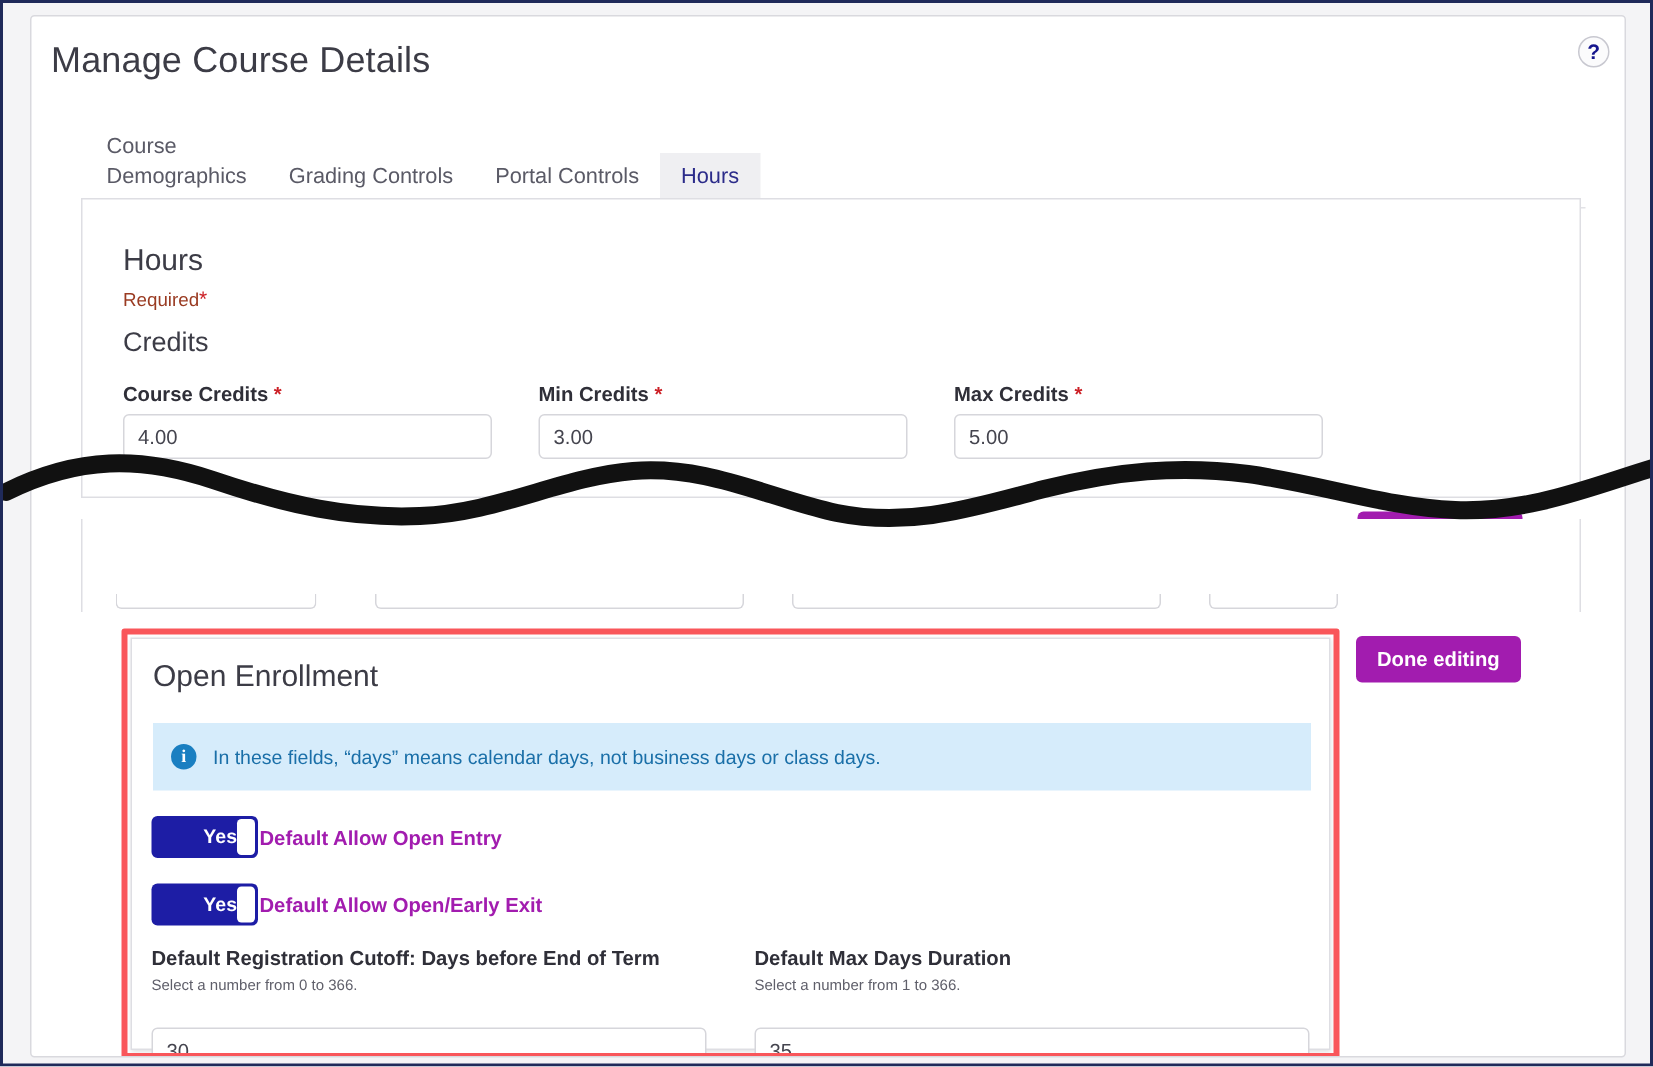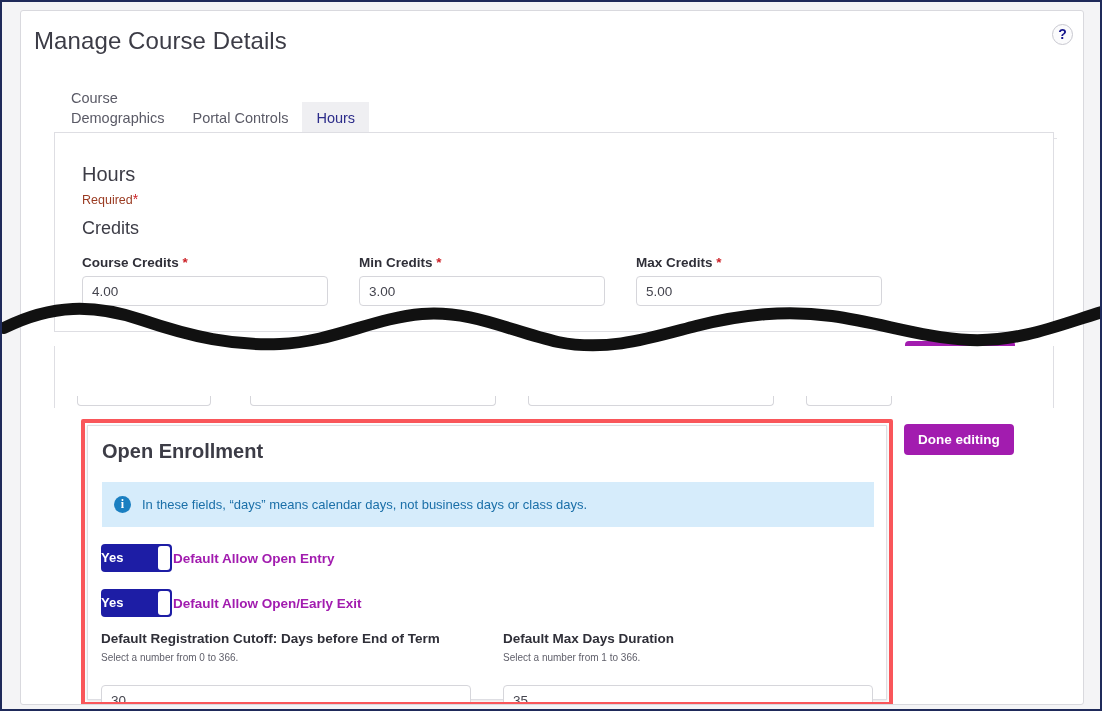--- a/index.html
+++ b/index.html
@@ -155,21 +155,21 @@
     width: 812px; height: 287px;
     border: 4px solid #f9565a;
     border-radius: 2px;
   }
   #panel-open {
     left: 66px; top: 414px; width: 800px; height: 275px;
     box-shadow: 0 1px 3px rgba(0,0,0,.12);
   }
   .oe-title {
     position: absolute; left: 14px; top: 14px;
-    font-size: 20px; color: #3c3c46; font-weight: 700;
+    font-size: 20px; color: #3c3c46; font-weight: 400;
   }
   .info-bar {
     position: absolute; left: 14px; top: 56px;
     width: 772px; height: 45px;
     background: #d6ecfb;
     display: flex; align-items: center;
     padding-left: 12px;
   }
   .info-icon {
     width: 17px; height: 17px; border-radius: 50%;
@@ -191,21 +191,21 @@
     background: #1d1da5;
     border-radius: 4px;
     position: relative;
     cursor: pointer;
     flex: 0 0 auto;
   }
   .toggle .tlabel {
     position: absolute; left: 0; top: 0;
     width: 57px; height: 28px;
     color: #fff; font-size: 13px; font-weight: bold;
-    line-height: 28px; text-align: left;
+    line-height: 28px; text-align: right;
   }
   .toggle .knob {
     position: absolute; right: 2px; top: 2px;
     width: 12px; height: 24px;
     background: #ffffff; border-radius: 3px;
   }
   .toggle-label {
     font-size: 13.5px; font-weight: bold; color: #a21caf;
     margin-left: 1px;
   }
@@ -224,20 +224,21 @@
 
   <div class="card">
 
     <div class="page-title">Manage Course Details</div>
 
     <div class="help-icon">?</div>
 
     <div class="tabs">
       <div class="tab">Course
 Demographics</div>
+      <div class="tab">Grading Controls</div>
       <div class="tab">Portal Controls</div>
       <div class="tab active">Hours</div>
     </div>
     <div class="tabs-underline"></div>
 
     <div class="panel" id="panel-hours">
       <div class="section-h1">Hours</div>
       <div class="required-note">
         <span>Required</span><span class="star">*</span>
       </div>

